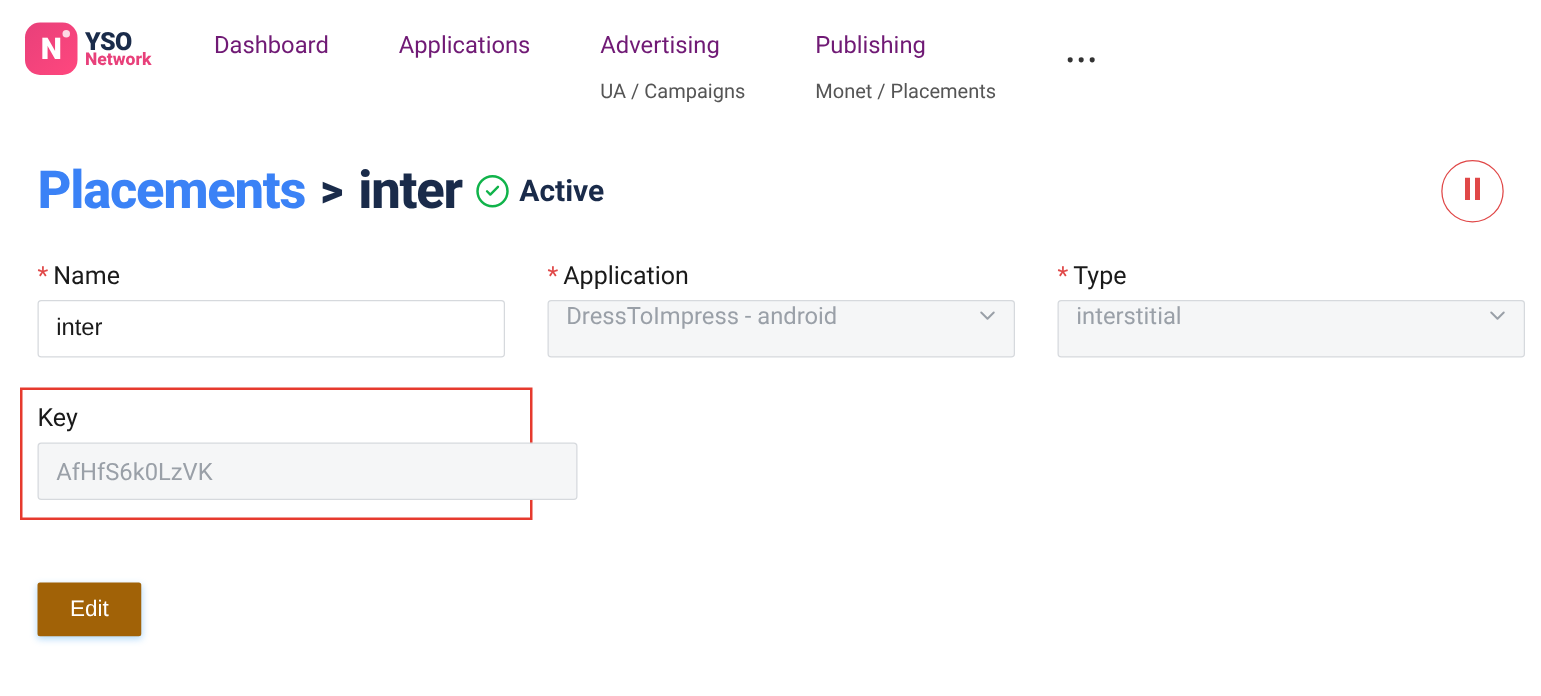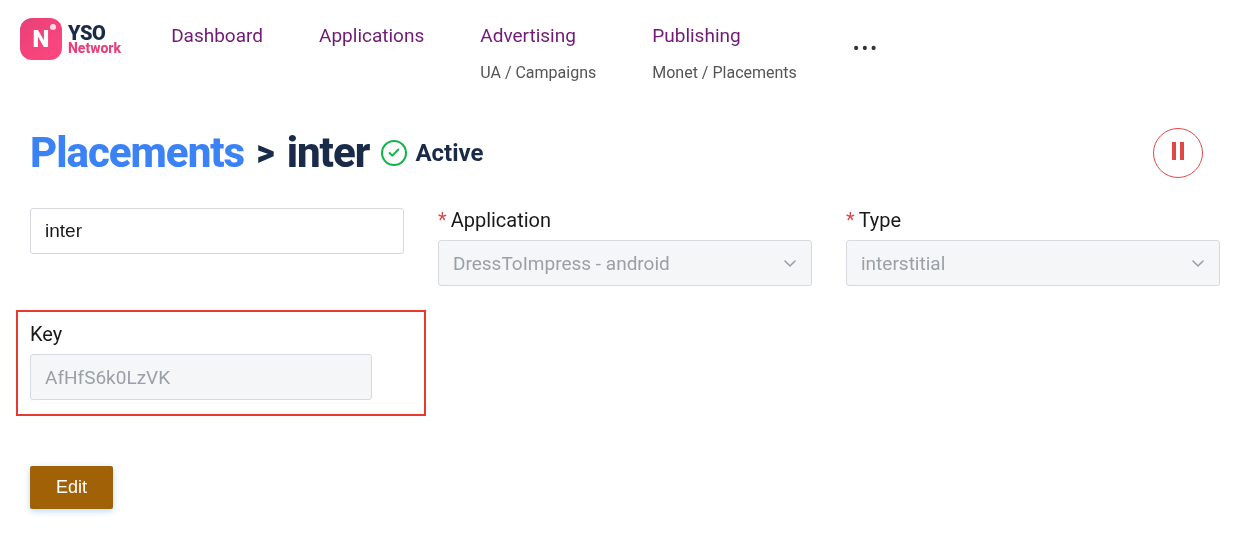--- a/index.html
+++ b/index.html
@@ -173,41 +173,41 @@
     }
     .select {
       height: 46px;
       border: 1px solid #d6d9dd;
       border-radius: 3px;
       padding: 0 14px;
       font-size: 19px;
       background: #f5f6f7;
       color: #9aa0a8;
       display: flex;
-      align-items: center;
+      align-items: flex-start;
       justify-content: space-between;
       cursor: not-allowed;
     }
     .select-chevron svg { width: 14px; height: 14px; }
     .key-box {
       border: 2.5px solid #e63a2e;
       padding: 10px 12px 14px 12px;
       width: 410px;
       margin: 24px 0 0 16px;
     }
     .key-box .field-label { font-size: 20px; margin-bottom: 8px; }
     .key-input {
       height: 46px;
       border: 1px solid #d6d9dd;
       border-radius: 3px;
       padding: 0 14px;
       font-size: 19px;
       color: #9aa0a8;
       background: #f5f6f7;
-      width: 342px;
+      width: 432px;
       display: flex;
       align-items: center;
     }
     .edit-btn {
       margin: 50px 0 0 30px;
       background: #a16207;
       color: #fff;
       border: none;
       font-size: 18px;
       padding: 11px 26px;
@@ -270,20 +270,21 @@
           <rect x="1" y="0" width="4" height="18" fill="#e04848"></rect>
           <rect x="9" y="0" width="4" height="18" fill="#e04848"></rect>
         </svg>
     </span>
   </div>
 </div>
 
 
 <div class="form">
   <div class="field">
+    <label class="field-label"><span class="req">*</span><span>Name</span></label>
     <input class="input" type="text" value="inter" style="">
   </div>
   <div class="field">
     <label class="field-label"><span class="req">*</span><span>Application</span></label>
     <div class="select">
       <span>DressToImpress - android</span>
       <span class="select-chevron">
         <svg viewBox="0 0 14 14">
             <path d="M2 5l5 5 5-5" stroke="#9aa0a8" stroke-width="1.6" fill="none" stroke-linecap="round" stroke-linejoin="round"></path>
           </svg>

